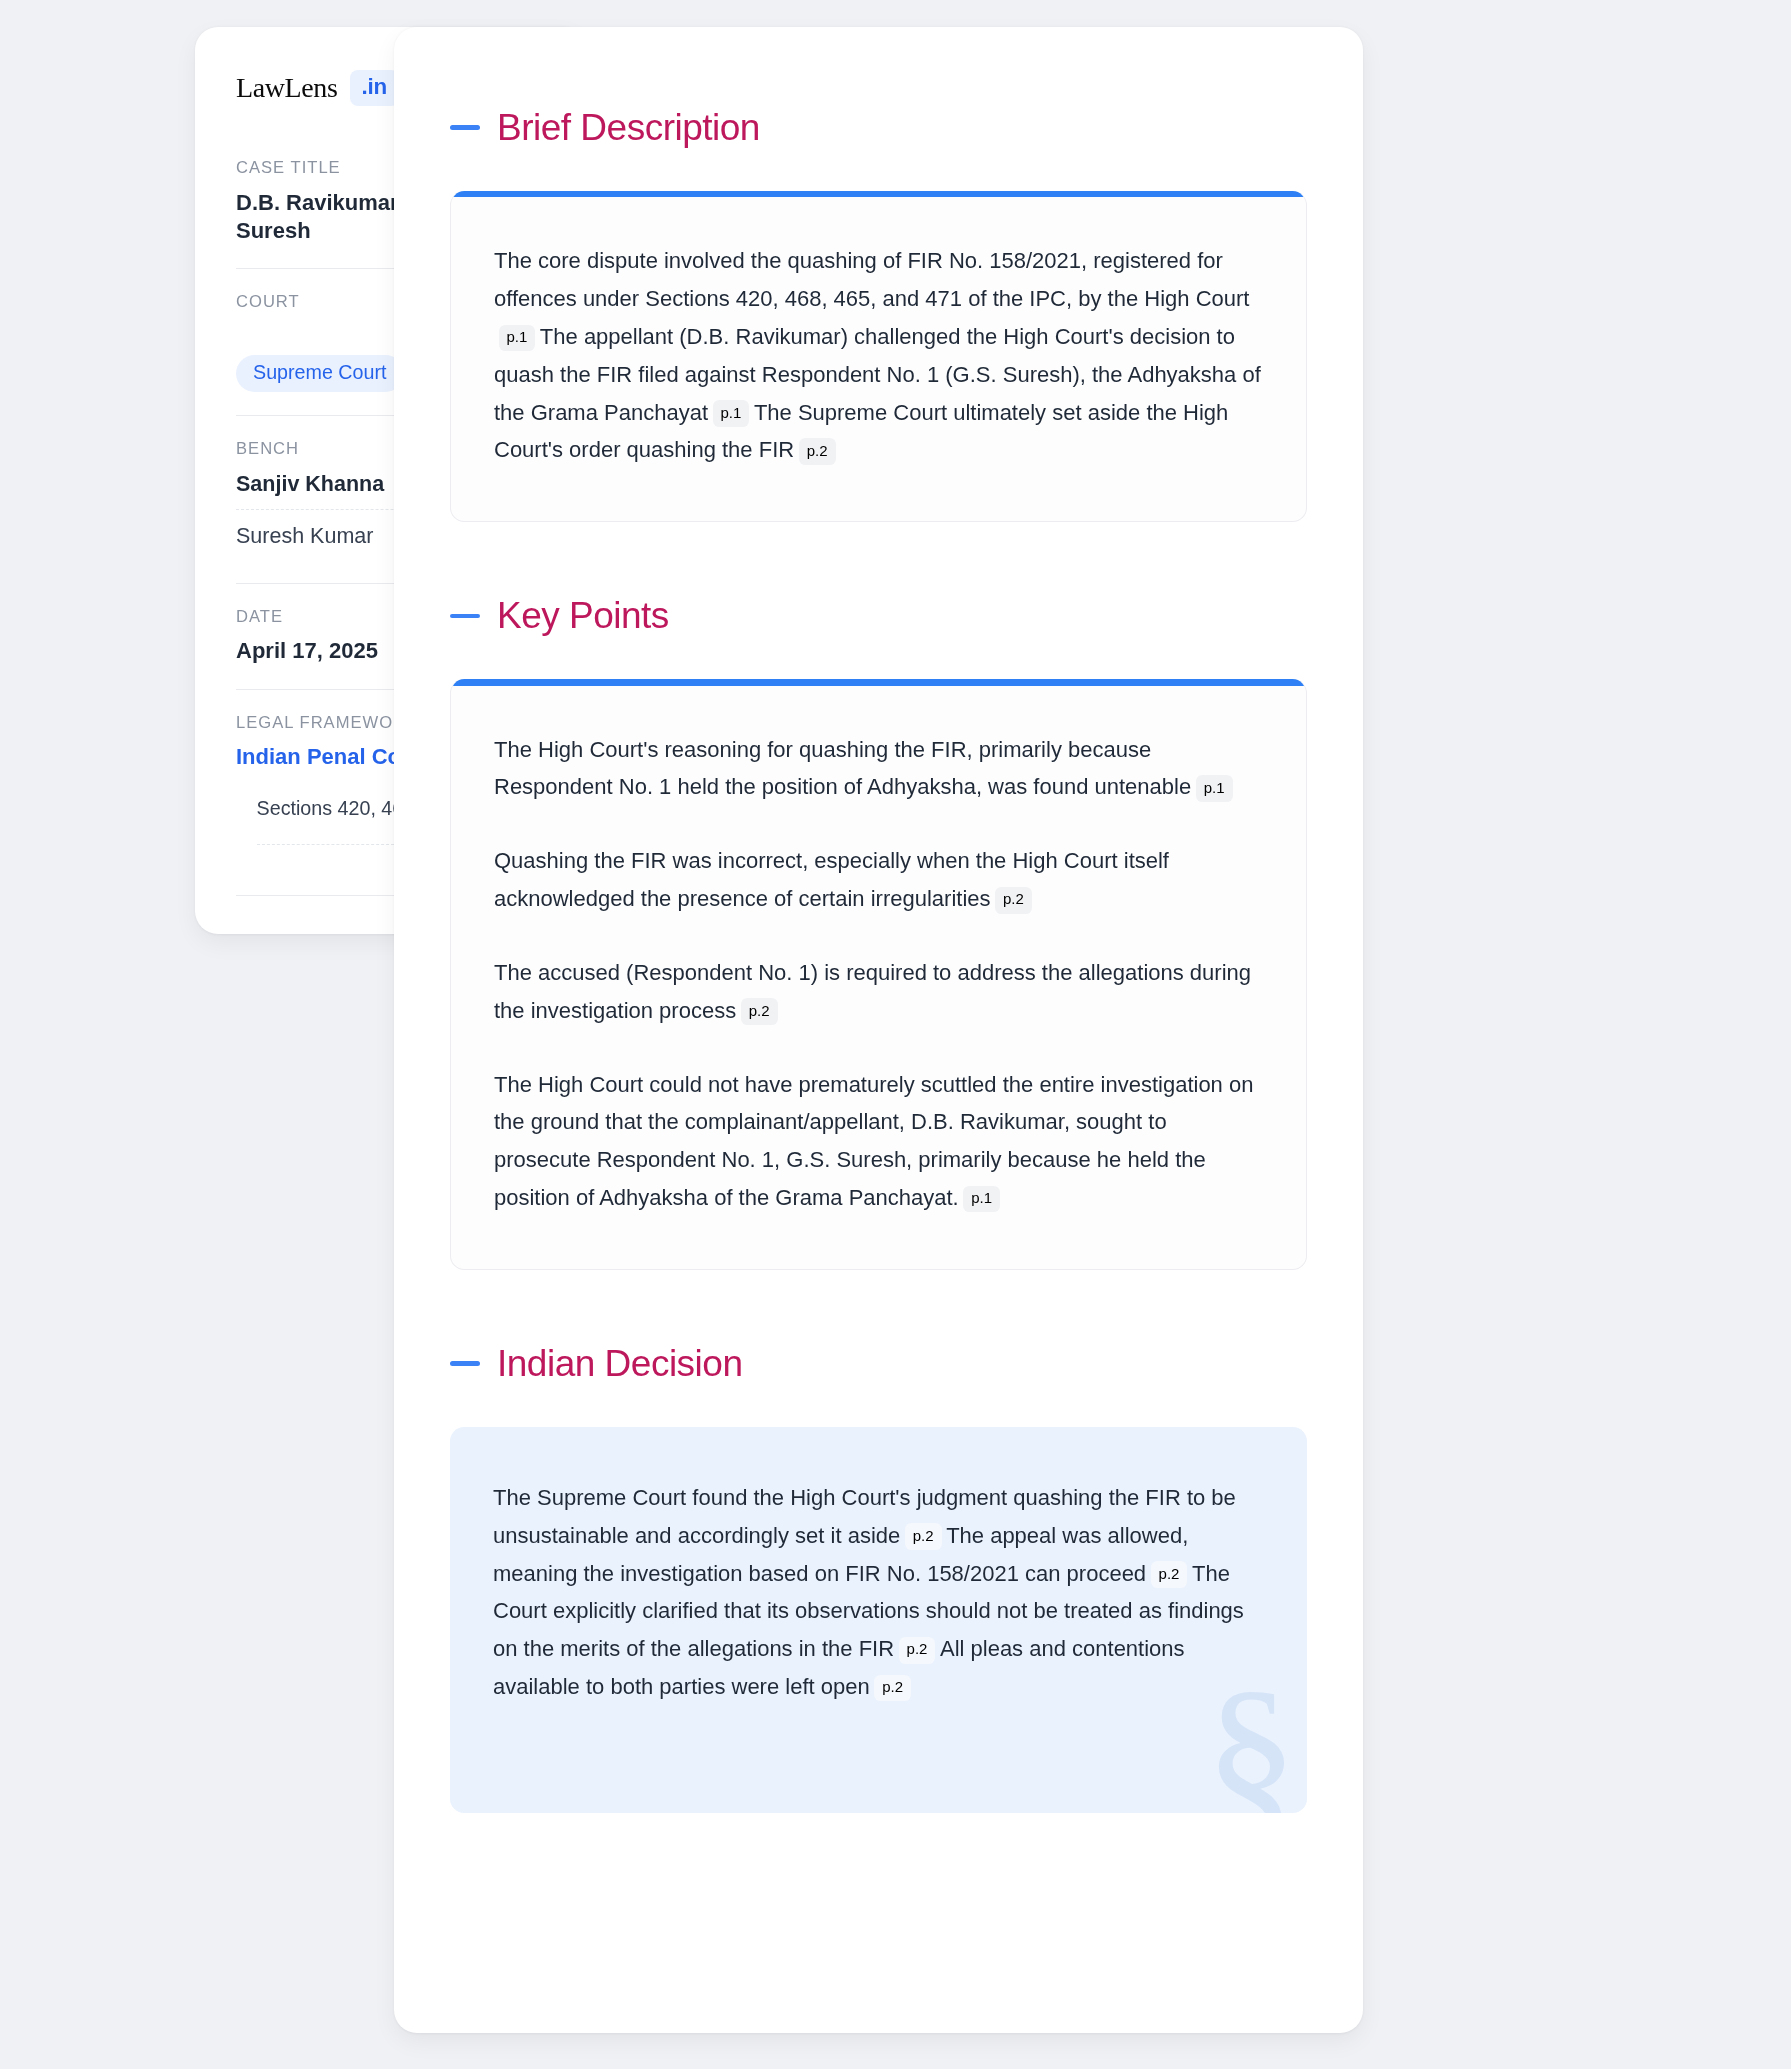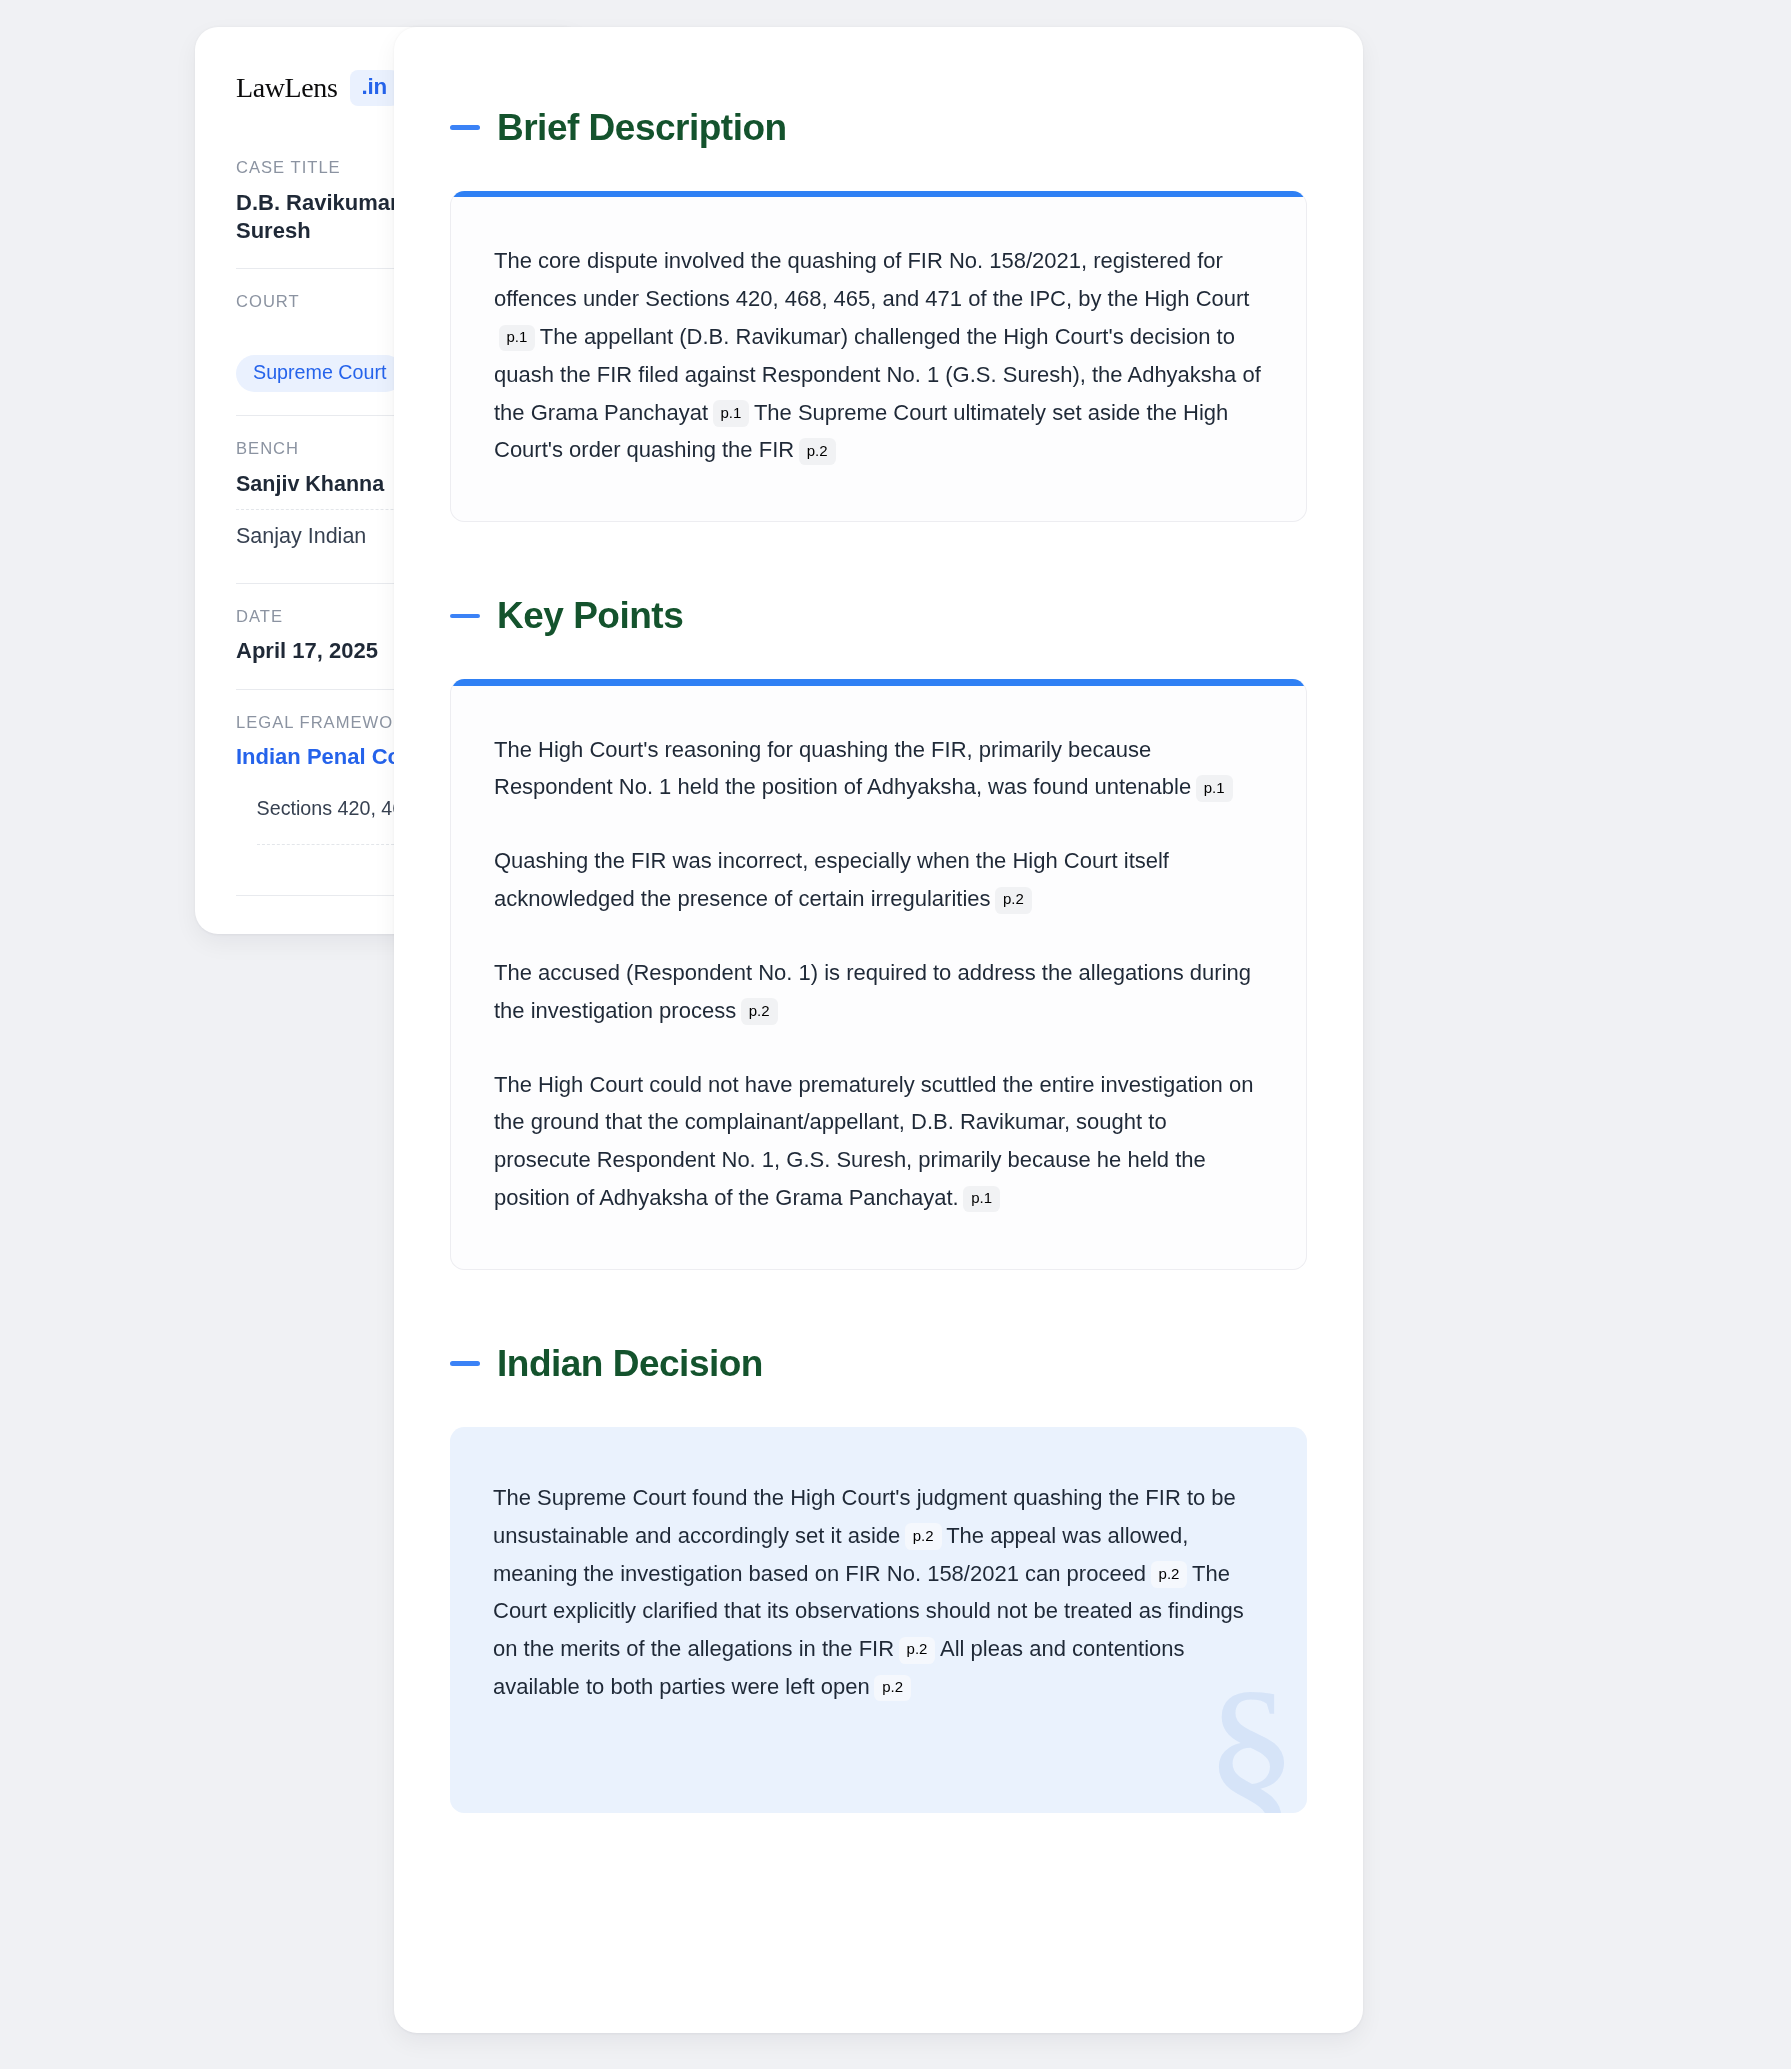--- a/index.html
+++ b/index.html
@@ -178,22 +178,22 @@
   .sec-head.spaced { margin-top: 75px; }
   .head-dash {
     width: 30px;
     height: 4.5px;
     border-radius: 2.7px;
     background: #3b82f6;
     flex: 0 0 30px;
   }
   .sec-title {
     font-size: 37px;
-    font-weight: 700;
-    color: #14532d;
+    font-weight: 400;
+    color: #be185d;
     letter-spacing: -0.5px;
     line-height: 1;
   }
 
   .panel {
     position: relative;
     border-radius: 14.3px;
     overflow: hidden;
   }
 
@@ -285,21 +285,21 @@
 
       <div class="meta-block">
         <div class="meta-label">BENCH</div>
         <div id="judges-list">
             <div class="judge-row">
               <span class="judge-name">Sanjiv Khanna</span>
               <span class="chip-author">Author</span>
             </div>
             <hr class="dash-rule">
             <div class="judge-row">
-              <span class="judge-name secondary">Sanjay Indian</span>
+              <span class="judge-name secondary">Suresh Kumar</span>
             </div>
           </div>
       </div>
 
       <div class="meta-rule"></div>
 
       <div class="meta-block">
         <div class="meta-label">DATE</div>
         <div class="meta-value">April 17, 2025</div>
       </div>

